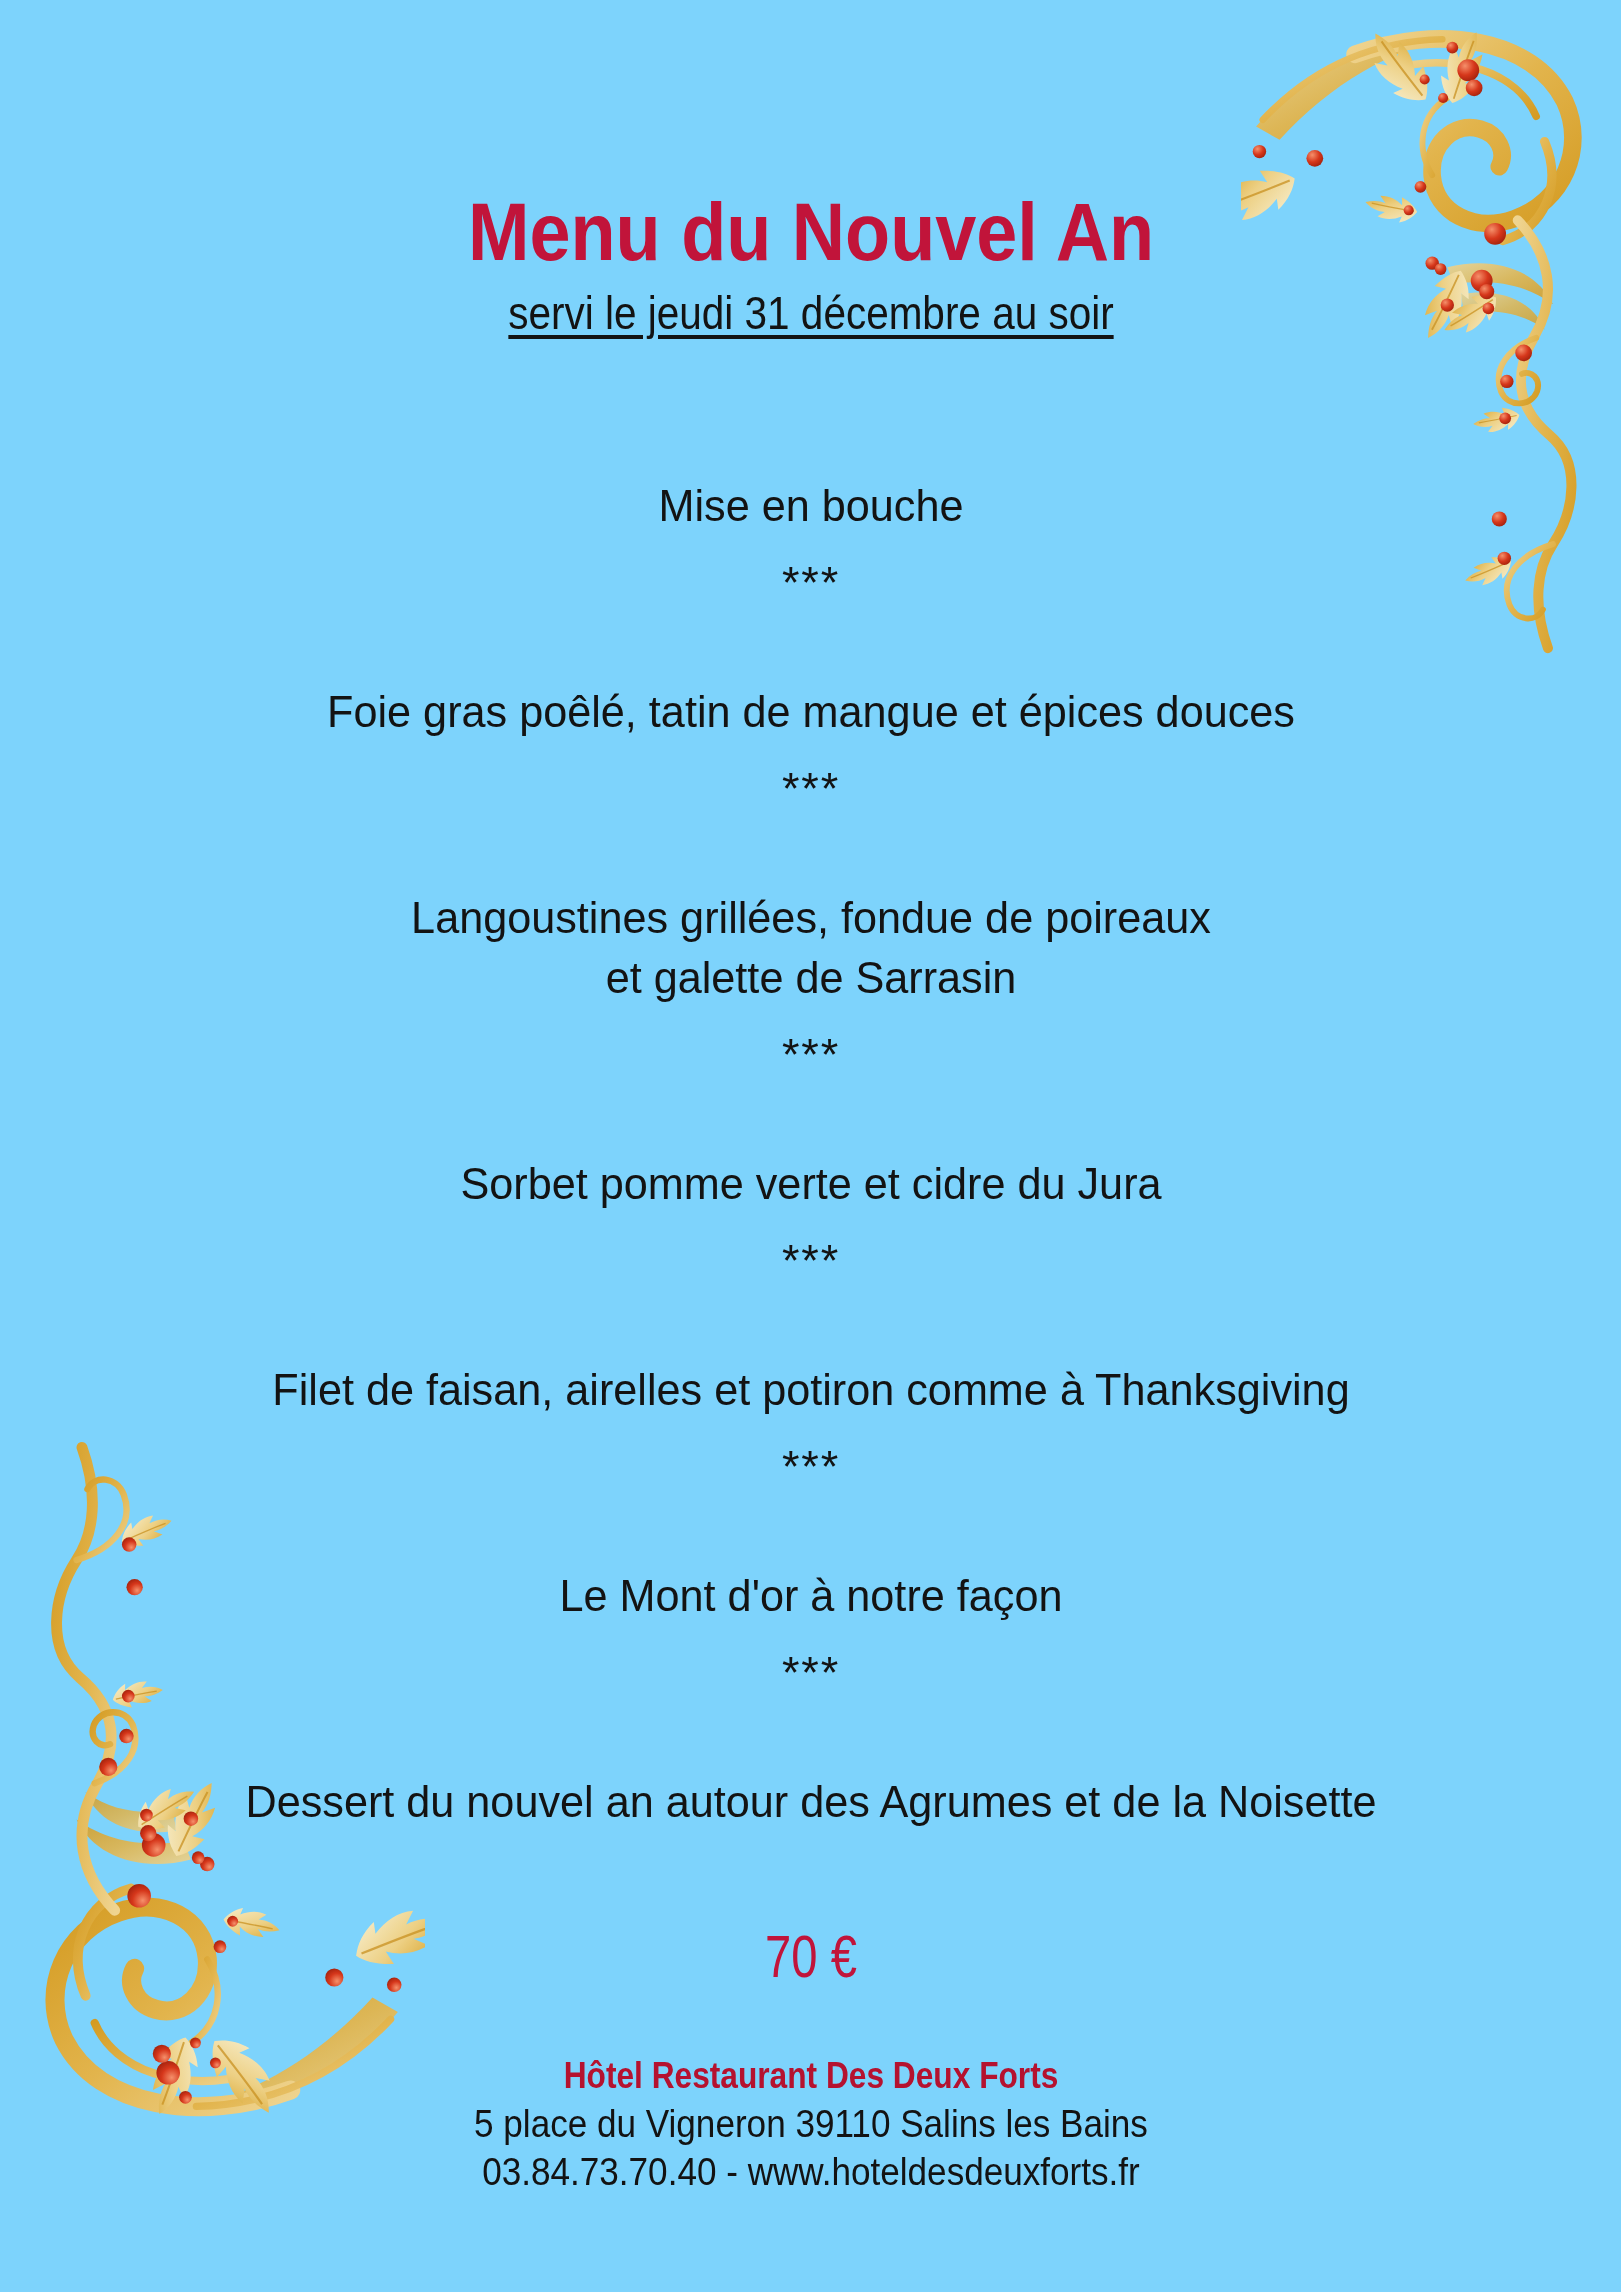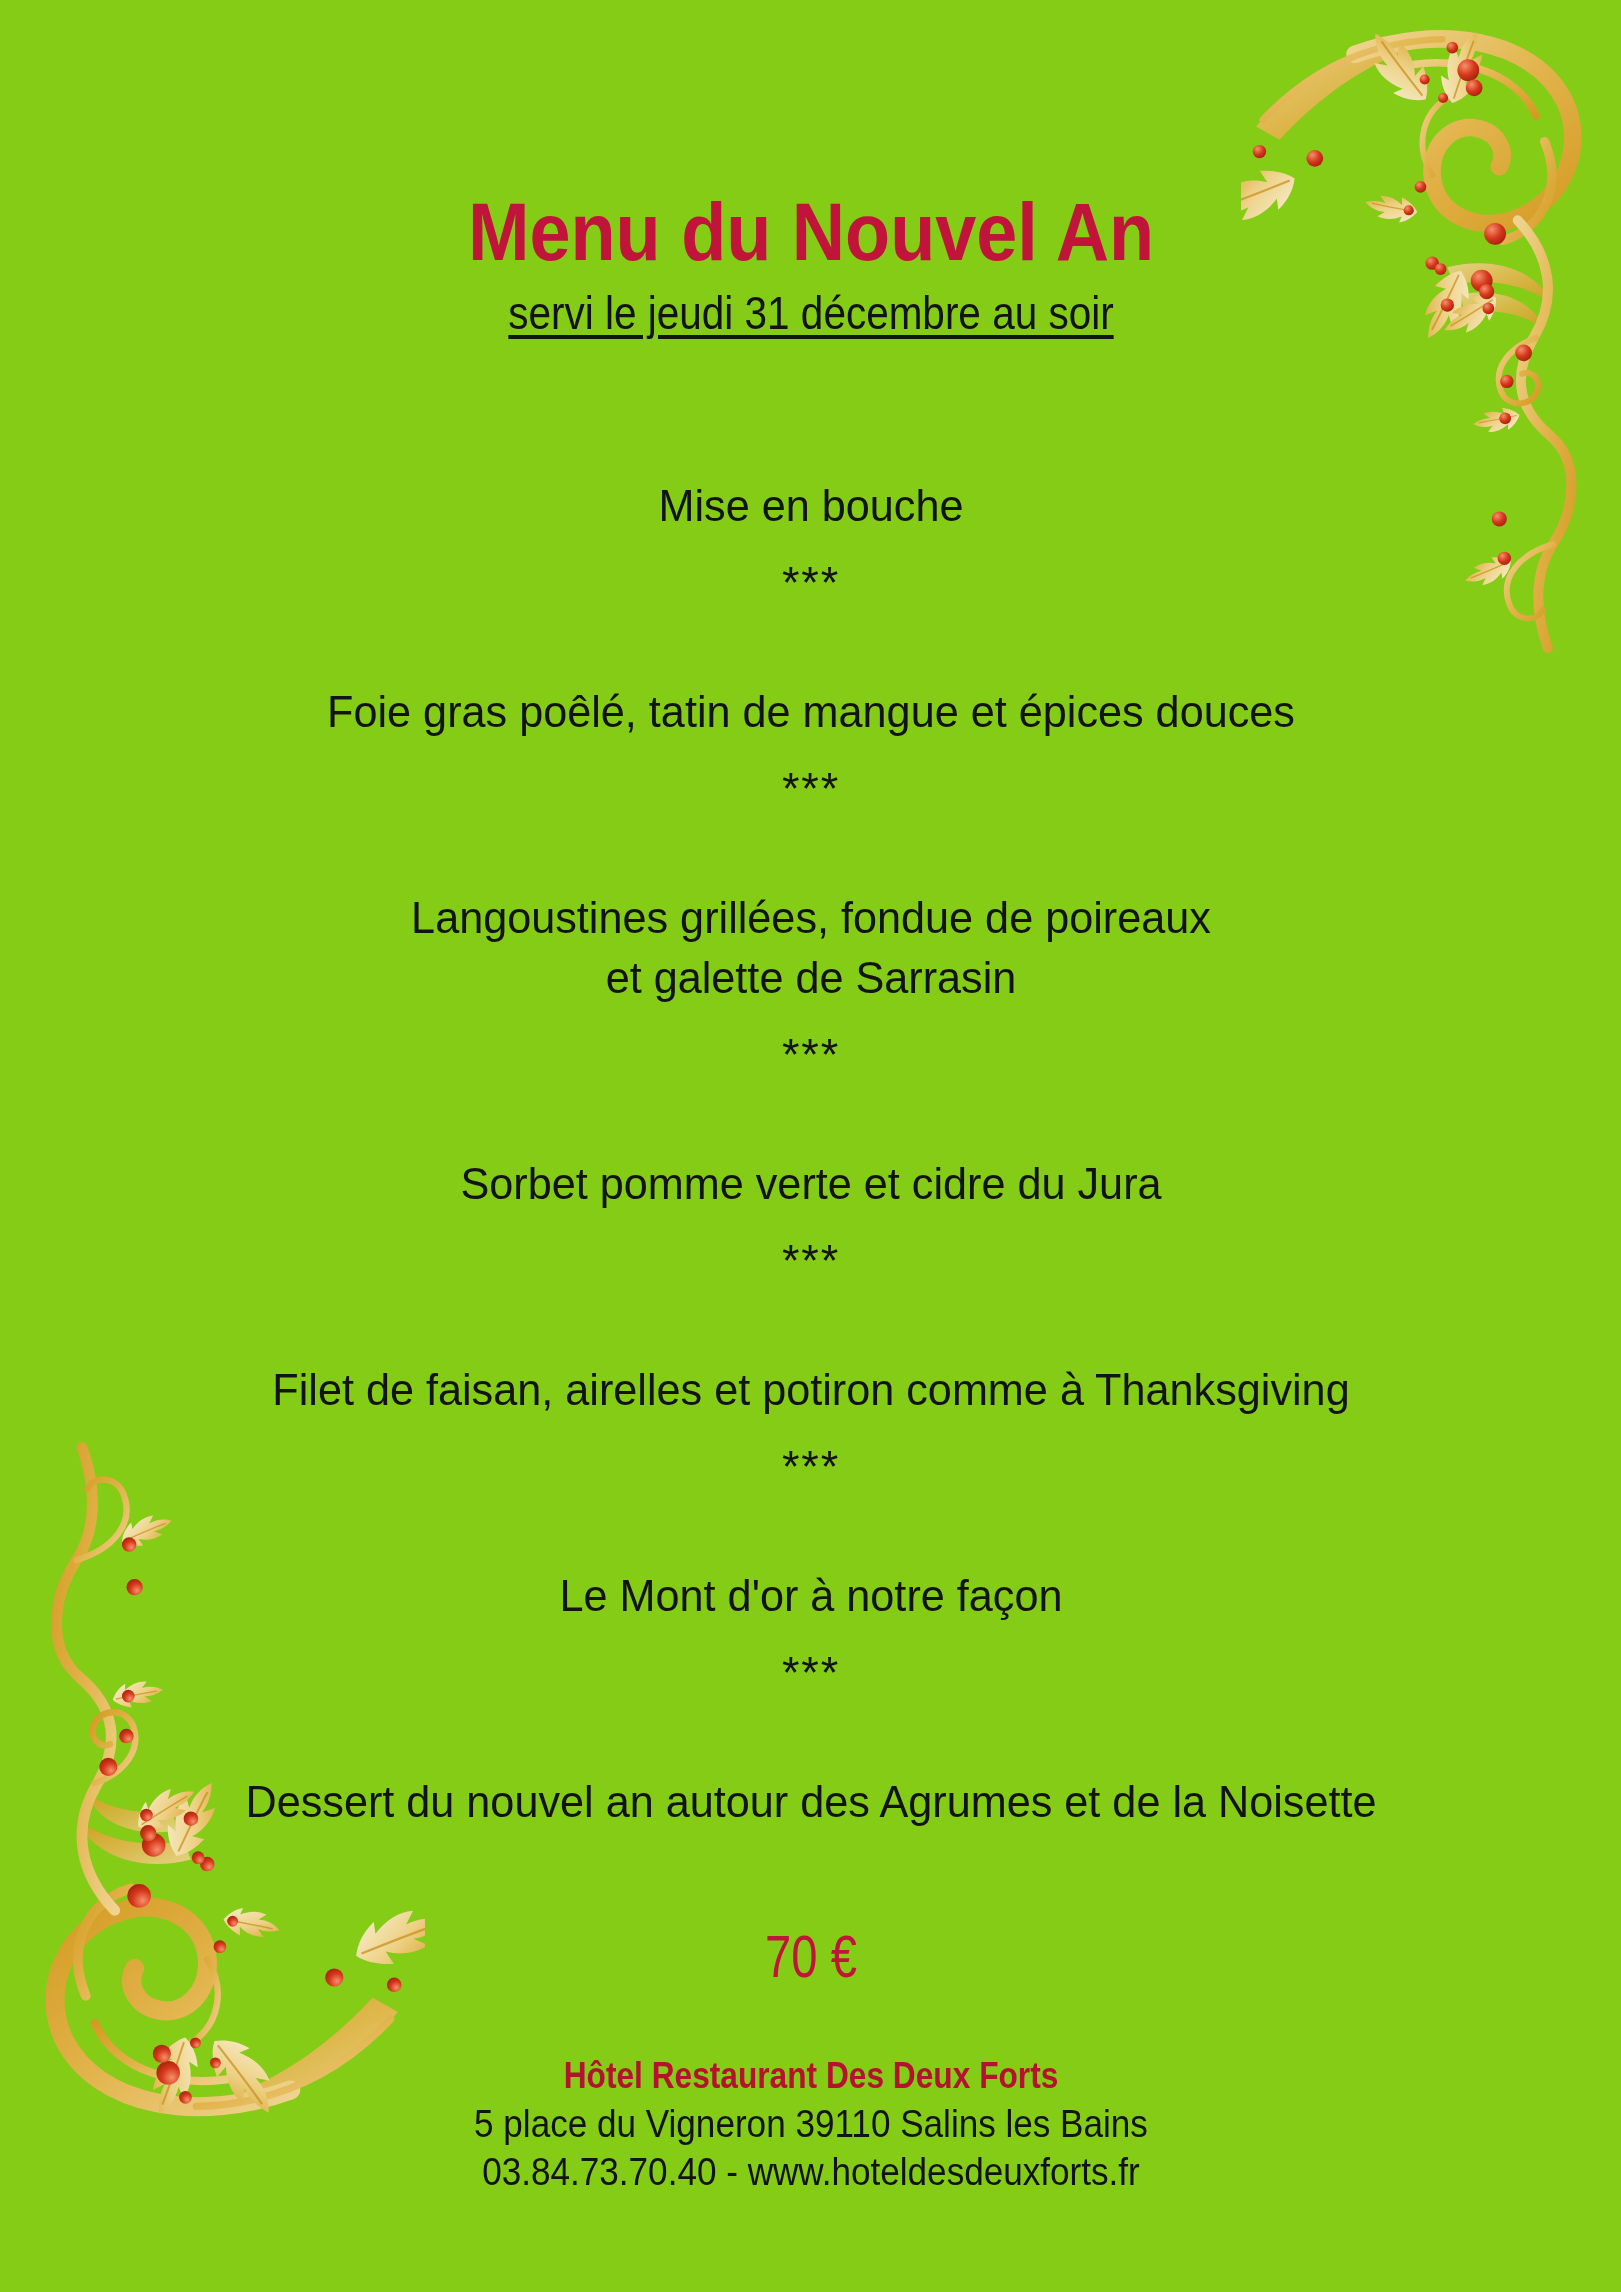--- a/index.html
+++ b/index.html
@@ -5,21 +5,21 @@
   * { margin:0; padding:0; box-sizing:border-box; }
   html, body { background:#ffffff; }
   body {
     width:1622px; height:2293px;
     position:relative;
     font-family:"Liberation Sans", sans-serif;
     color:var(--ink, #131313);
   }
   .page {
     position:absolute; inset:0;
-    background:#84cc16;
+    background:#7dd3fc;
     overflow:hidden;
   }
   
   .flourish { position:absolute; z-index:0; pointer-events:none; }
   .flourish svg { width:100%; height:100%; display:block; }
   .flourish.top-right   { top:5.3px; right:12.5px; width:369px; height:679px; }
   .flourish.bottom-left { top:1422px; left:3.6px; width:421px; height:708px; transform:rotate(180deg); }
   .defs-svg { position:absolute; width:0; height:0; overflow:hidden; }
 
   

